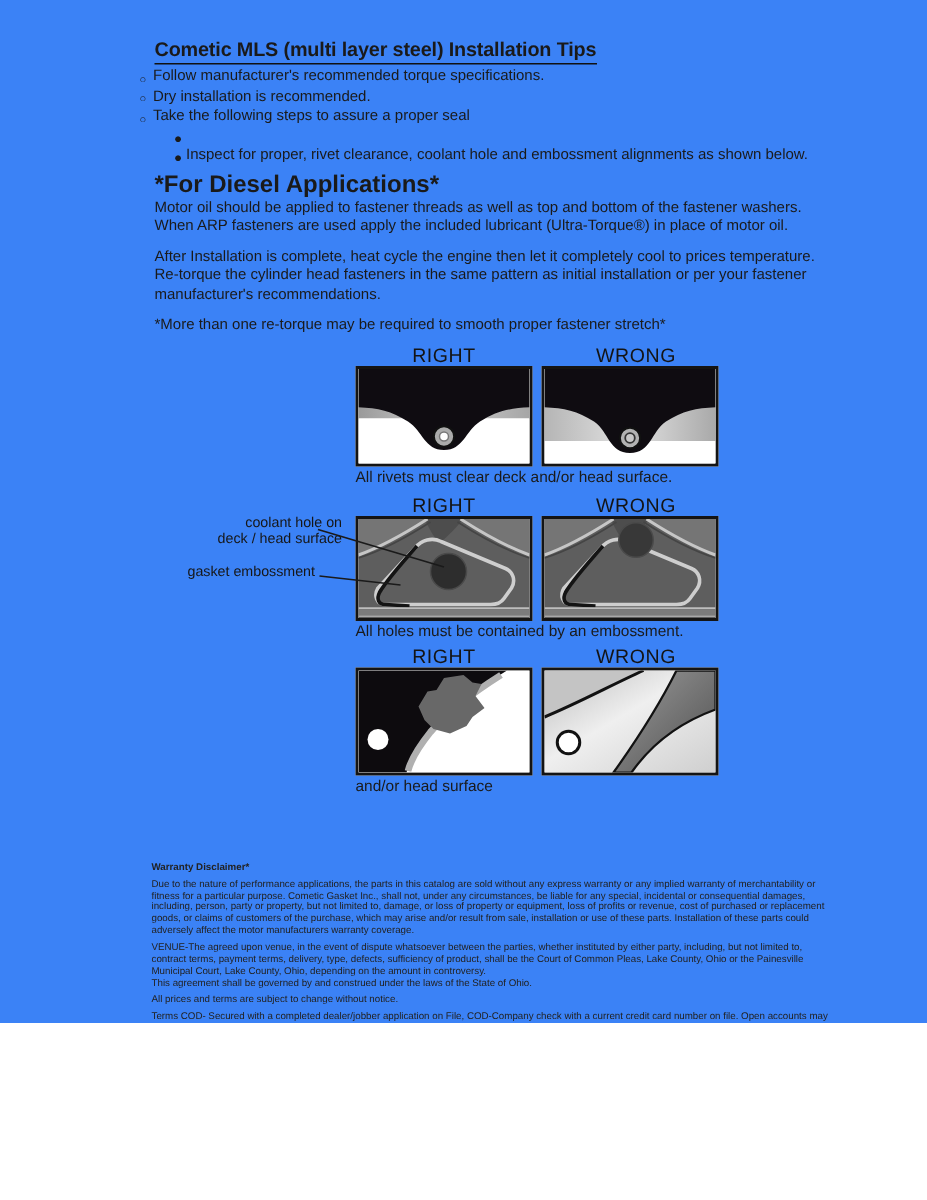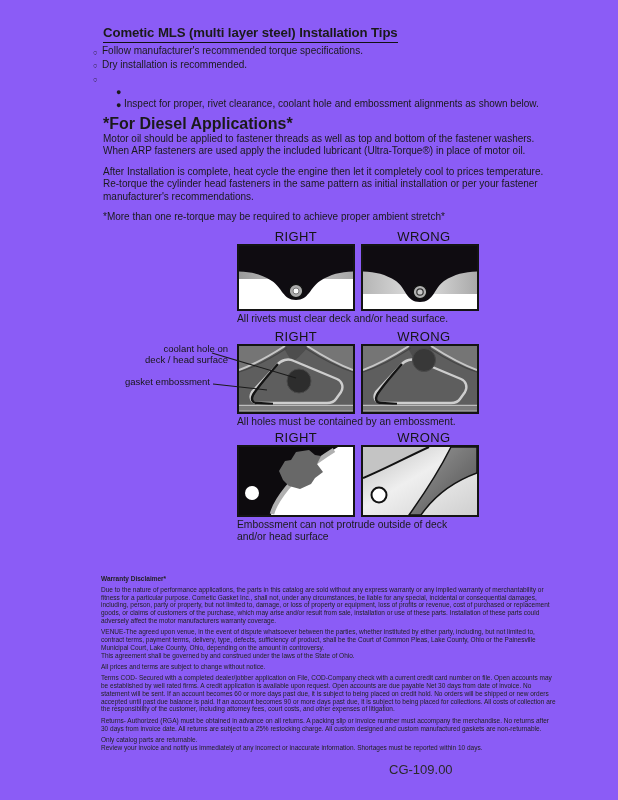--- a/index.html
+++ b/index.html
@@ -1,16 +1,16 @@
 <!DOCTYPE html>
 <html><head>
 <meta charset="utf-8">
 <style>
   html,body{margin:0;padding:0;background:#fff;}
-  .page{position:relative;width:618px;height:800px;background:#8b5cf6;overflow:hidden;
+  .page{position:relative;width:618px;height:682px;background:#3b82f6;overflow:hidden;
         color:#1a1a1a;font-family:"Liberation Sans",sans-serif;}
 
   .doc-title{position:absolute;left:103px;top:25px;font-size:13.2px;font-weight:bold;
              letter-spacing:-0.1px;border-bottom:1.7px solid #111;padding-bottom:2px;}
 
   .intro{position:absolute;left:93px;top:45px;width:500px;font-size:10px;line-height:12.1px;}
   .b-row{display:flex;}
   .b-mark{width:9px;flex:0 0 9px;font-size:7.5px;padding-top:1.5px;}
   .b-row.sub{padding-left:23px;}
   .b-row.sub .b-mark{font-size:9px;padding-top:0.5px;width:8px;flex-basis:8px;}
@@ -52,35 +52,36 @@
     <div class="b-row">
         <span class="b-mark">○</span>
         <span>Follow manufacturer's recommended torque specifications.</span>
       </div>
     <div class="b-row">
         <span class="b-mark">○</span>
         <span>Dry installation is recommended.</span>
       </div>
     <div class="b-row">
         <span class="b-mark">○</span>
+        <span>Take the following steps to assure a proper seal</span>
       </div>
     <div class="b-row sub">
         <span class="b-mark">●</span>
       </div>
     <div class="b-row sub">
         <span class="b-mark">●</span>
         <span>Inspect for proper, rivet clearance, coolant hole and embossment alignments as shown below.</span>
       </div>
   </div>
 
   <div class="diesel-h">*For Diesel Applications*</div>
   <div class="diesel-body">
     <p>Motor oil should be applied to fastener threads as well as top and bottom of the fastener washers. When ARP fasteners are used apply the included lubricant (Ultra-Torque®) in place of motor oil.</p>
     <p>After Installation is complete, heat cycle the engine then let it completely cool to prices temperature. Re-torque the cylinder head fasteners in the same pattern as initial installation or per your fastener manufacturer's recommendations.</p>
-    <p>*More than one re-torque may be required to achieve proper ambient stretch*</p>
+    <p>*More than one re-torque may be required to smooth proper fastener stretch*</p>
   </div>
 
   <div class="figrow" id="fig1">
     <div class="lblrow">
       <span class="lbl">RIGHT</span>
       <span class="lbl">WRONG</span>
     </div>
     <div class="panels">
       <div class="panel">
         <svg width="114" height="63" viewBox="0 0 114 63">
@@ -200,21 +201,20 @@
           </linearGradient>
           <rect x="0" y="0" width="114" height="68" fill="url(#f3s)"></rect>
           <path d="M0,0 L66,0 C44,10 22,21 0,30 Z" fill="#c4c4c4"></path>
           <path d="M0,31 C22,22 44,10 66,0" stroke="#121212" stroke-width="2" fill="none"></path>
           <path d="M88,0 L114,0 L114,26 C92,34 72,48 58,68 L46,68 C66,40 79,18 88,0 Z" fill="url(#f3e)" stroke="#121212" stroke-width="1.5"></path>
           <circle cx="16" cy="48" r="7.5" fill="#ffffff" stroke="#121212" stroke-width="2"></circle>
         </svg>
       </div>
     </div>
     <div class="figcap">
-      <div>Embossment can not protrude outside of deck</div>
       <div>and/or head surface</div>
     </div>
   </div>
 
   <div class="disclaimer">
     <p class="disc-h">Warranty Disclaimer*</p>
     <p>Due to the nature of performance applications, the parts in this catalog are sold without any express warranty or any implied warranty of merchantability or fitness for a particular purpose.  Cometic Gasket Inc., shall not, under any circumstances, be liable for any special, incidental or consequential damages, including, person, party or property, but not limited to, damage, or loss of property or equipment, loss of profits or revenue, cost of purchased or replacement goods, or claims of customers of the purchase, which may arise and/or result from sale, installation or use of these parts.  Installation of these parts could adversely affect the motor manufacturers warranty coverage.</p>
     <p class="tight">VENUE-The agreed upon venue, in the event of dispute whatsoever between the parties, whether instituted by either party, including, but not limited to, contract terms, payment terms, delivery, type, defects, sufficiency of product, shall be the Court of Common Pleas, Lake County, Ohio or the Painesville Municipal Court, Lake County, Ohio, depending on the amount in controversy.</p>
     <p>This agreement shall be governed by and construed under the laws of the State of Ohio.</p>
     <p>All prices and terms are subject to change without notice.</p>

